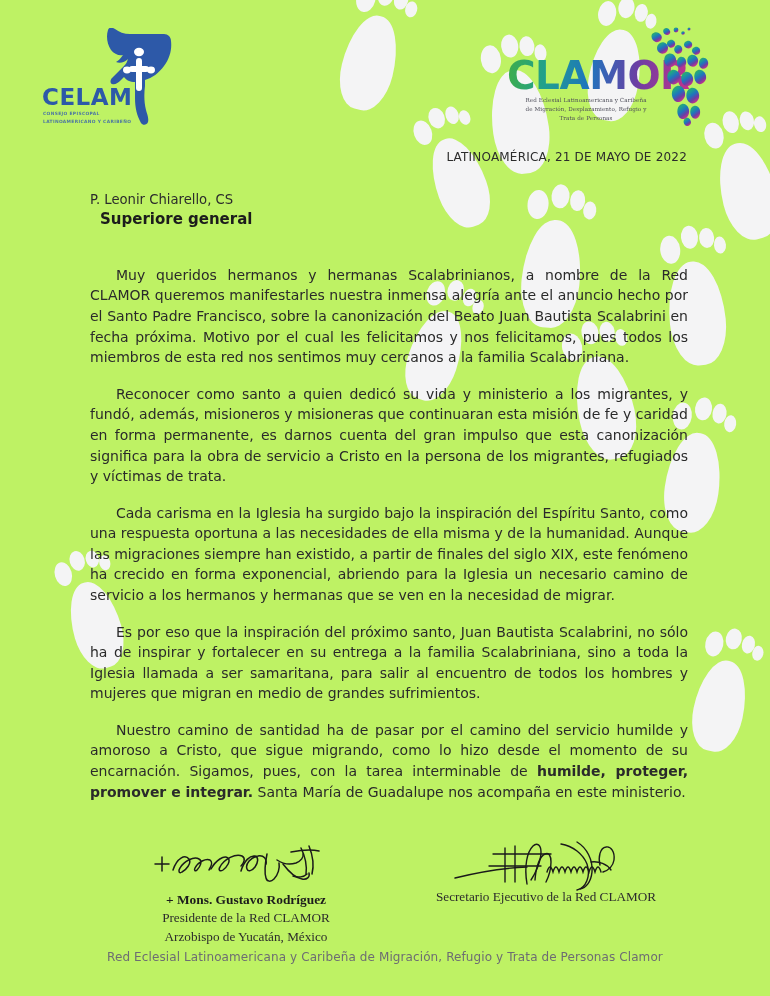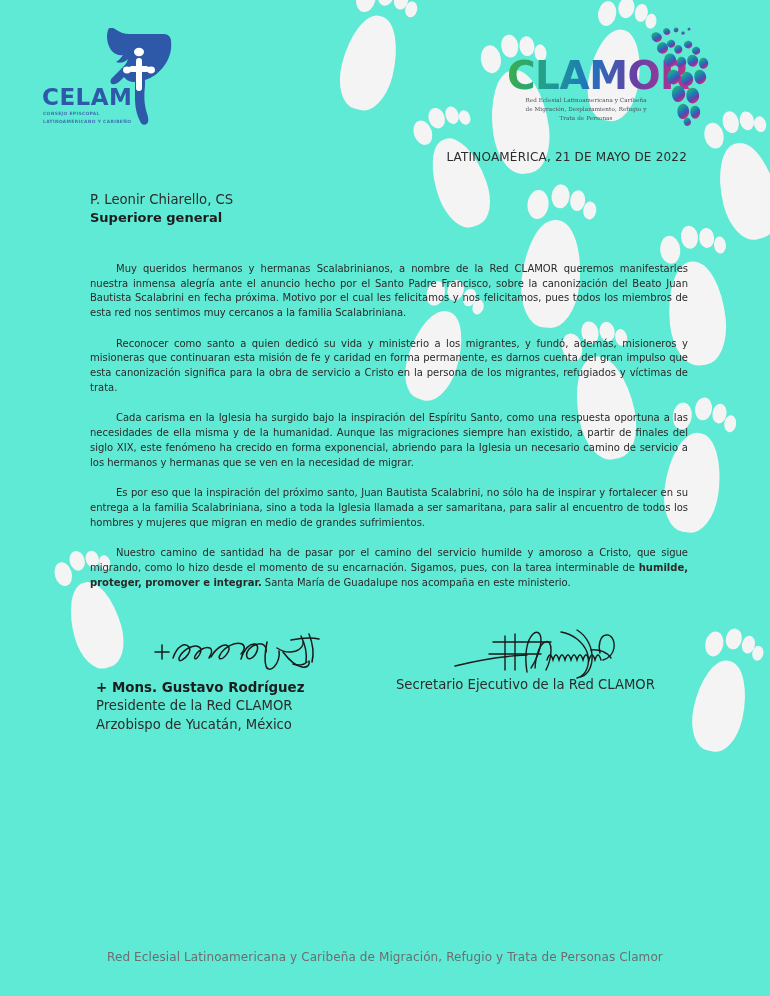--- a/index.html
+++ b/index.html
@@ -11,21 +11,21 @@
     background: #ffffff;
     font-family: "DejaVu Sans", "Liberation Sans", sans-serif;
     color: #231f20;
     overflow: hidden;
   }
 
   .page {
     position: relative;
     width: 770px;
     height: 996px;
-    background: #5eead4;
+    background: #bef264;
     overflow: hidden;
   }
 
   
   .watermark {
     position: absolute;
     inset: 0;
     pointer-events: none;
     z-index: 0;
   }
@@ -142,48 +142,49 @@
   }
 
   .addressee { margin-bottom: 22px; }
   .addressee:last-of-type { margin-bottom: 0; }
   .addr-name {
     font-size: 13.2px;
     line-height: 1.45;
     color: #2c2c2c;
   }
   .addr-title {
-    font-size: 13px;
+    font-size: 15px;
     font-weight: 700;
     line-height: 1.45;
     color: #1c1c1c;
+    margin-left: 10px;
   }
 
   .body-copy { margin-top: 34px; }
   .para {
-    font-size: 10px;
+    font-size: 14px;
     line-height: 1.47;
     text-align: justify;
     text-indent: 26px;
     color: #2a2a2a;
     margin: 0 0 16px 0;
     hyphens: none;
   }
   .para b { font-weight: 700; }
 
   
   .signatures {
     position: relative;
     z-index: 2;
     margin-top: 38px;
     display: flex;
     justify-content: space-between;
     padding: 0 74px 0 96px;
   }
-  .sig-block { text-align: left; width: 300px; }
+  .sig-block { text-align: center; width: 300px; font-family: Liberation Serif, serif; }
   .sig-mark { height: 48px; position: relative; }
   .sig-mark svg { position: absolute; left: 50%; transform: translateX(-50%); top: 0; }
   .sig-name {
     font-size: 13.4px;
     font-weight: 700;
     color: #1c1c1c;
     line-height: 1.42;
     margin-top: 2px;
   }
   .sig-role {

